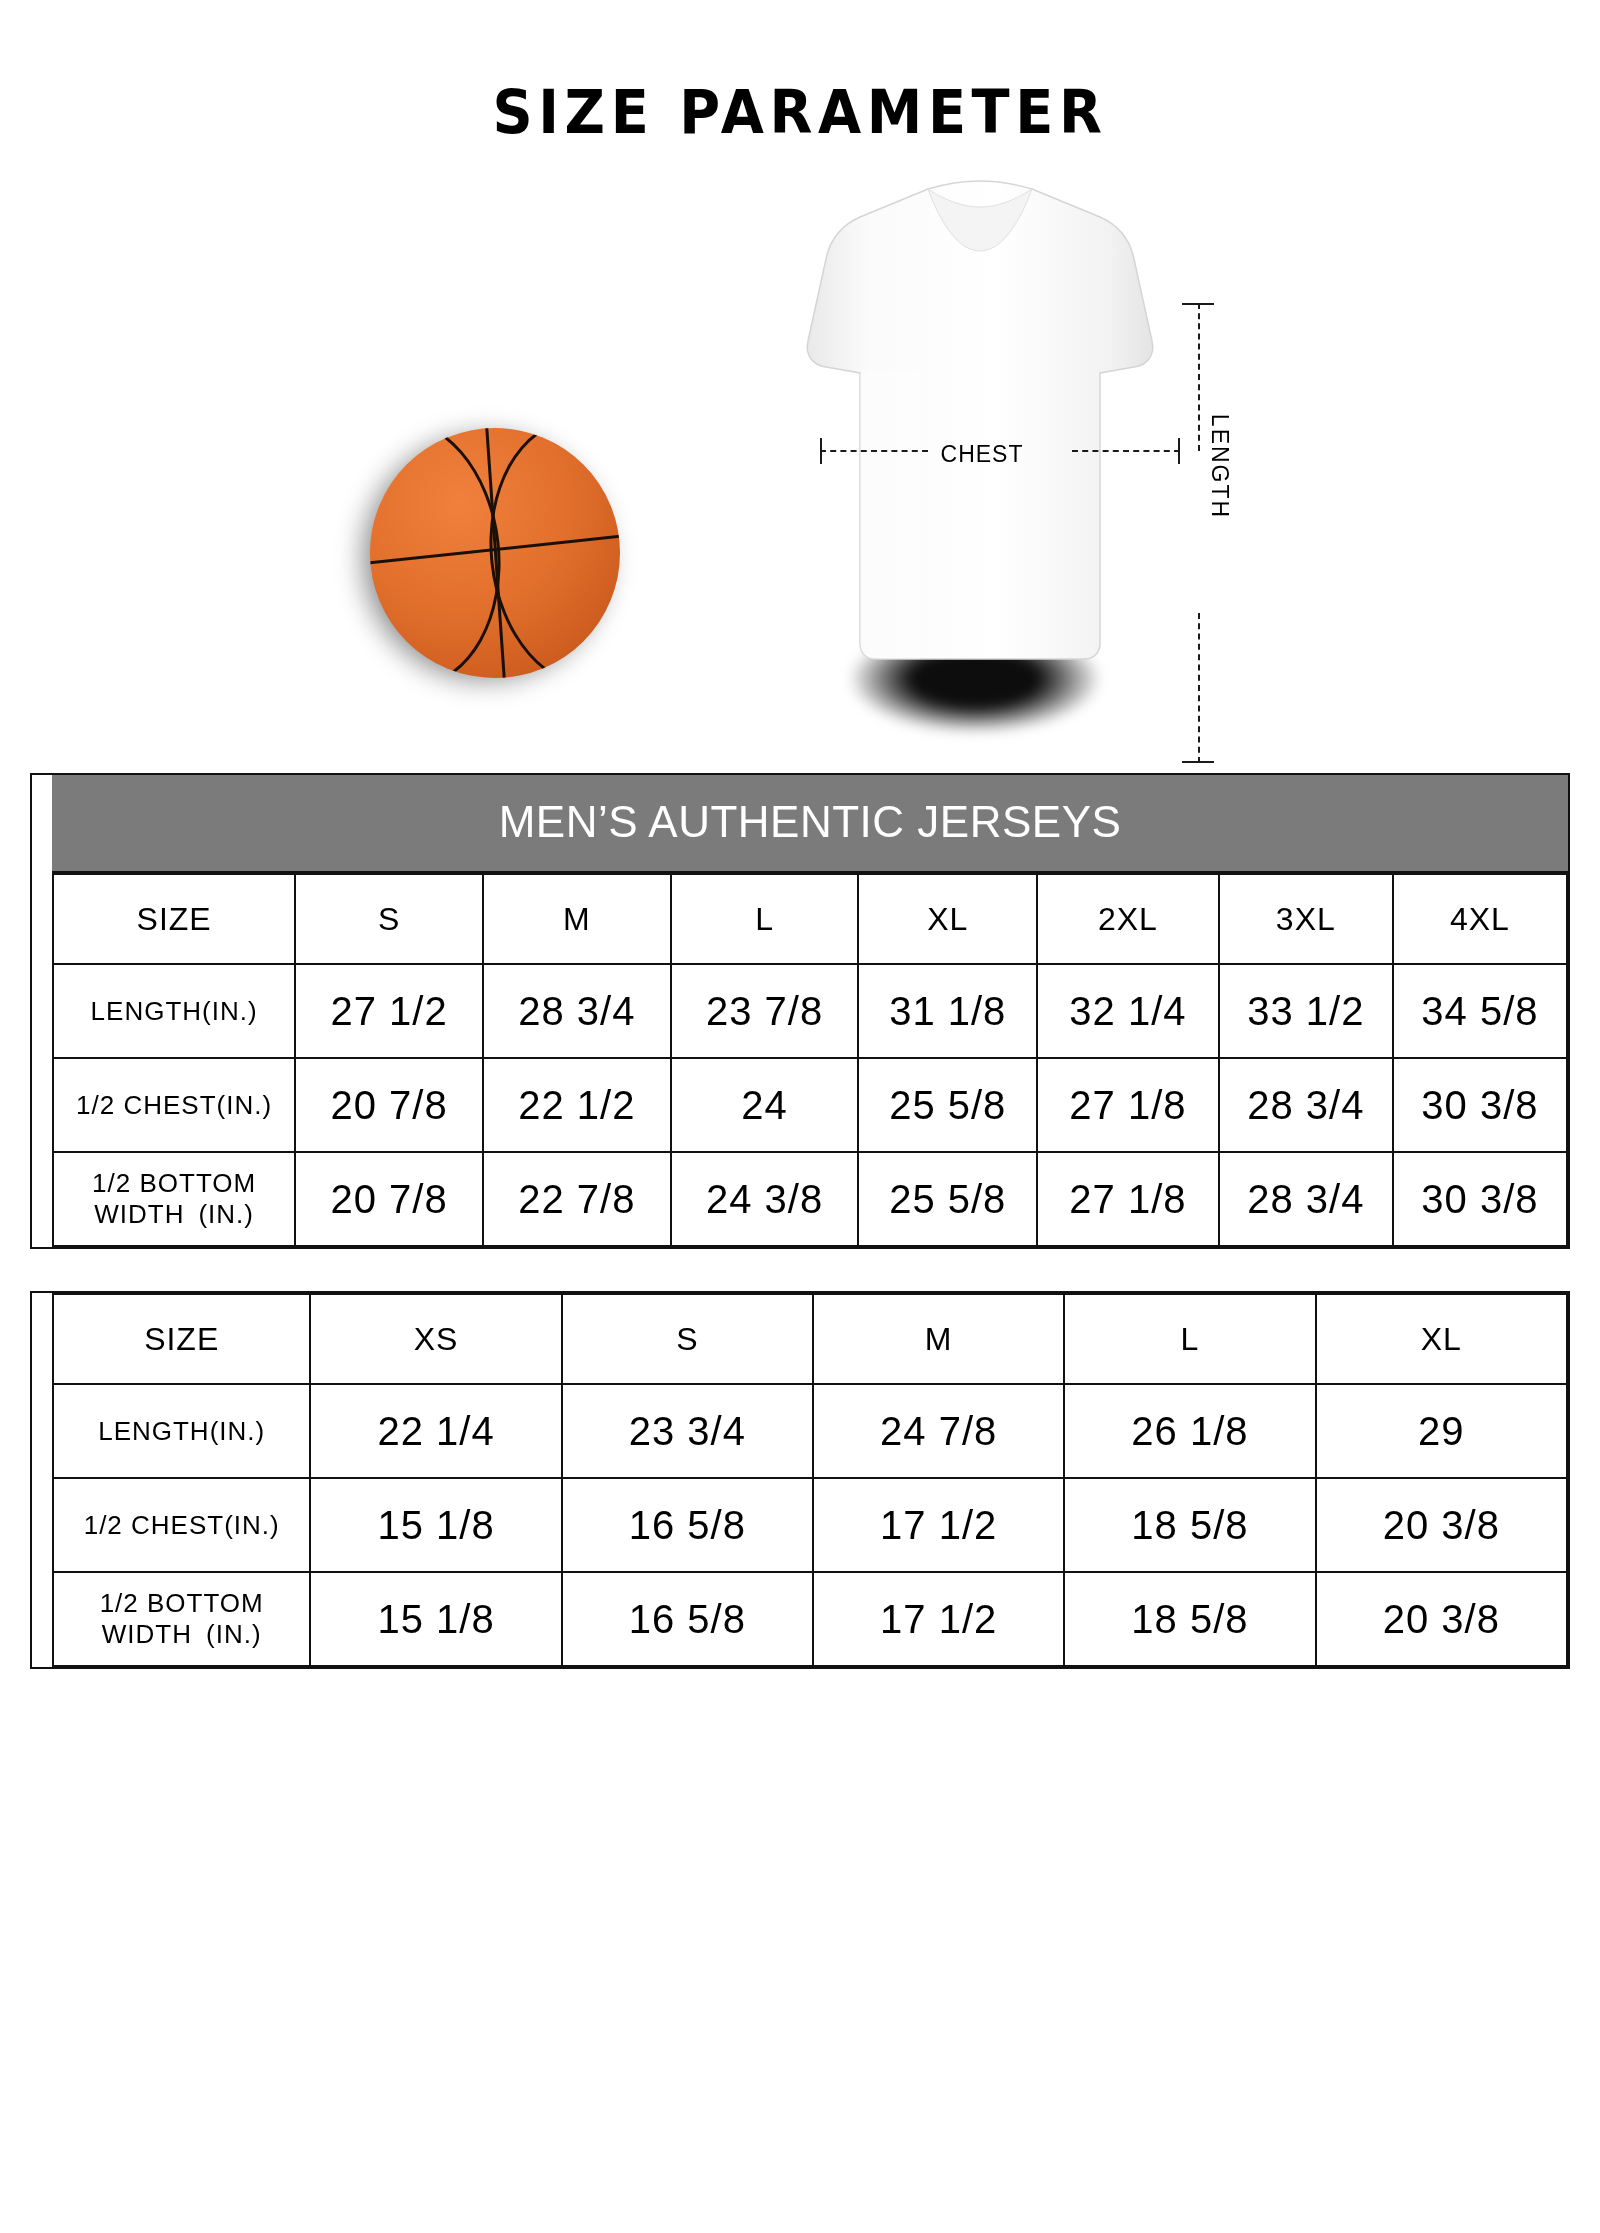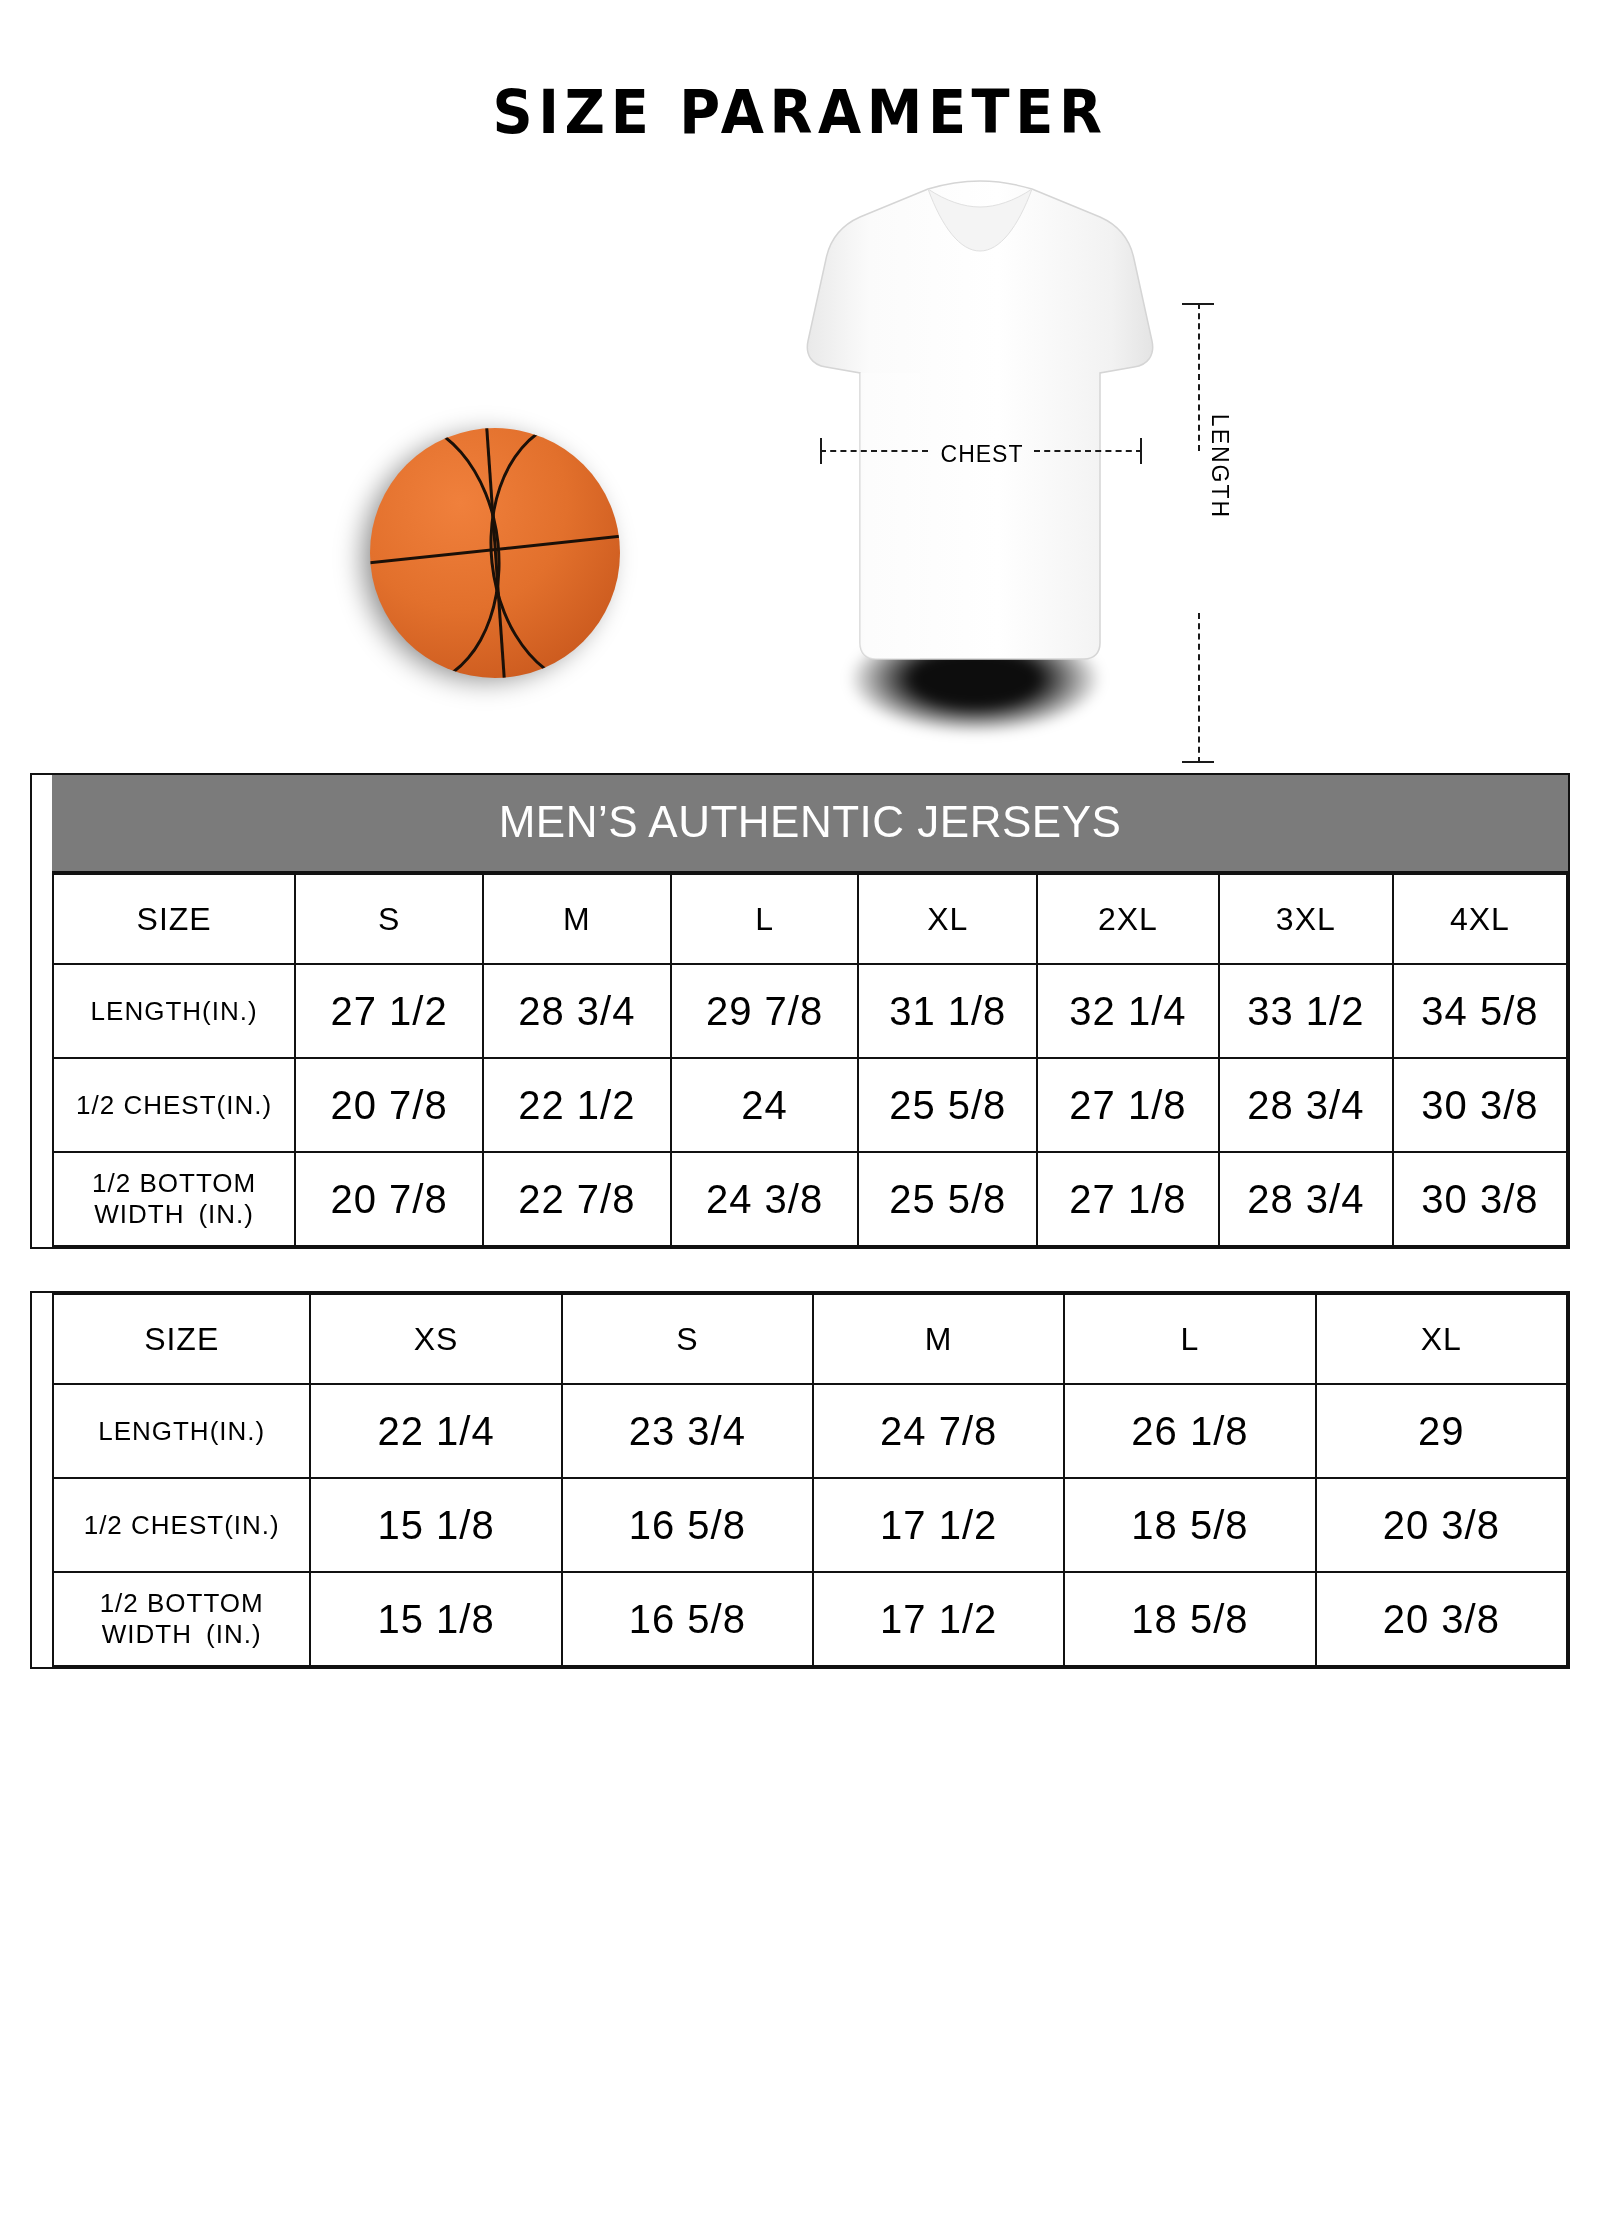--- a/index.html
+++ b/index.html
@@ -129,21 +129,21 @@
     height: 90px;
     background: radial-gradient(ellipse at 50% 40%, rgba(0,0,0,0.95) 35%, rgba(0,0,0,0) 72%);
     filter: blur(6px);
   }
   .jersey-svg { position: absolute; left: 0; top: 0; }
 
   .chest-line {
     position: absolute;
     left: 20px;
     top: 268px;
-    width: 322px;
+    width: 360px;
     height: 20px;
   }
   .chest-dash {
     position: absolute;
     top: 9px;
     height: 0;
     border-top: 2px dashed #1a1a1a;
   }
   .chest-dash.left { left: 0; width: 108px; }
   .chest-dash.right { right: 0; width: 108px; }
@@ -345,21 +345,21 @@
           <td>L</td>
           <td>XL</td>
           <td>2XL</td>
           <td>3XL</td>
           <td>4XL</td>
         </tr>
         <tr>
           <td class="label">LENGTH(IN.)</td>
           <td>27  1/2</td>
           <td>28  3/4</td>
-          <td>29  7/8</td>
+          <td>23  7/8</td>
           <td>31  1/8</td>
           <td>32  1/4</td>
           <td>33  1/2</td>
           <td>34  5/8</td>
         </tr>
         <tr>
           <td class="label">1/2 CHEST(IN.)</td>
           <td>20  7/8</td>
           <td>22  1/2</td>
           <td>24</td>

